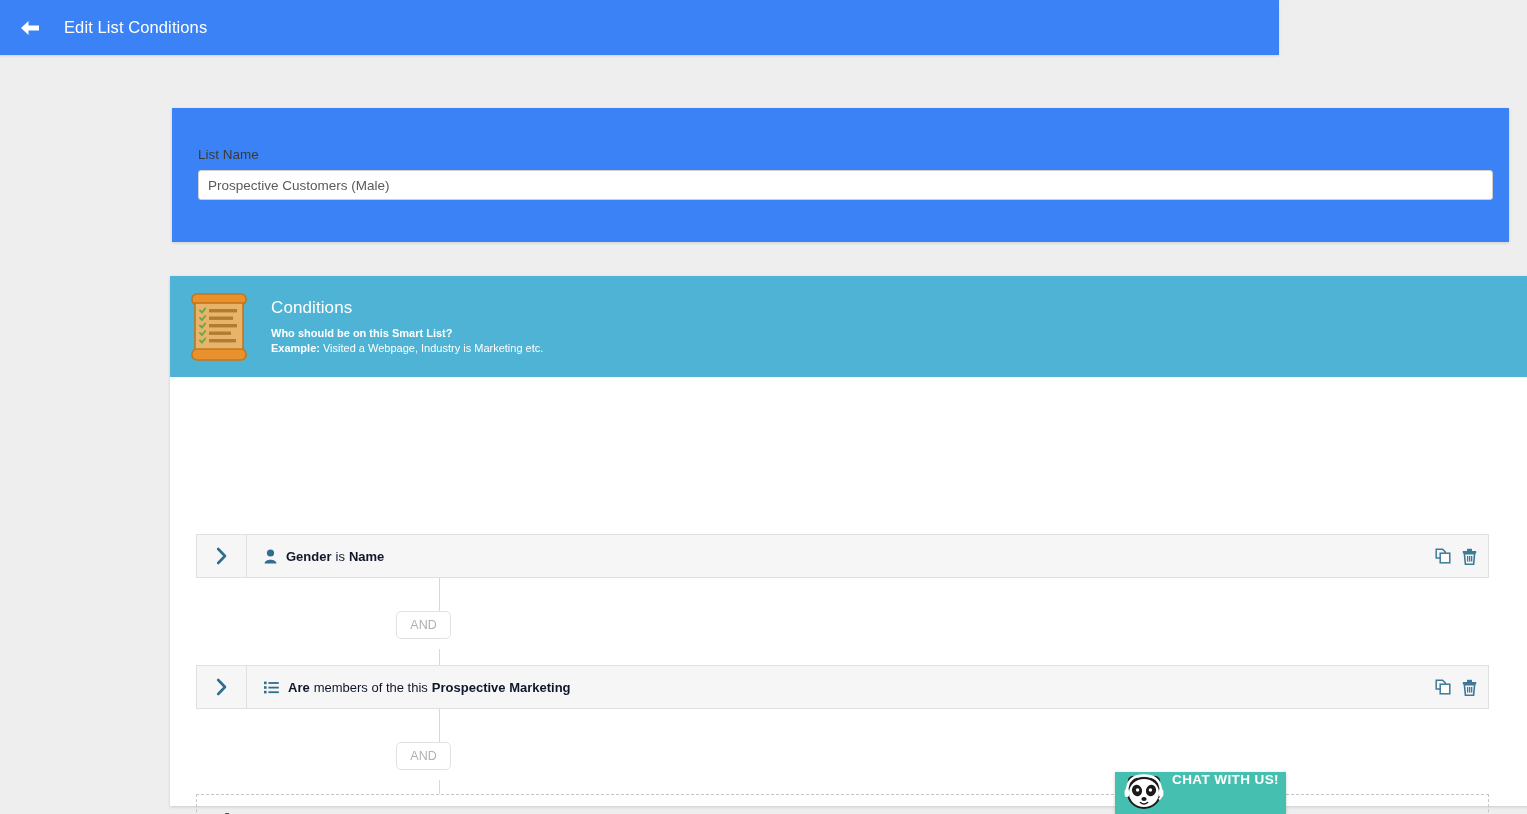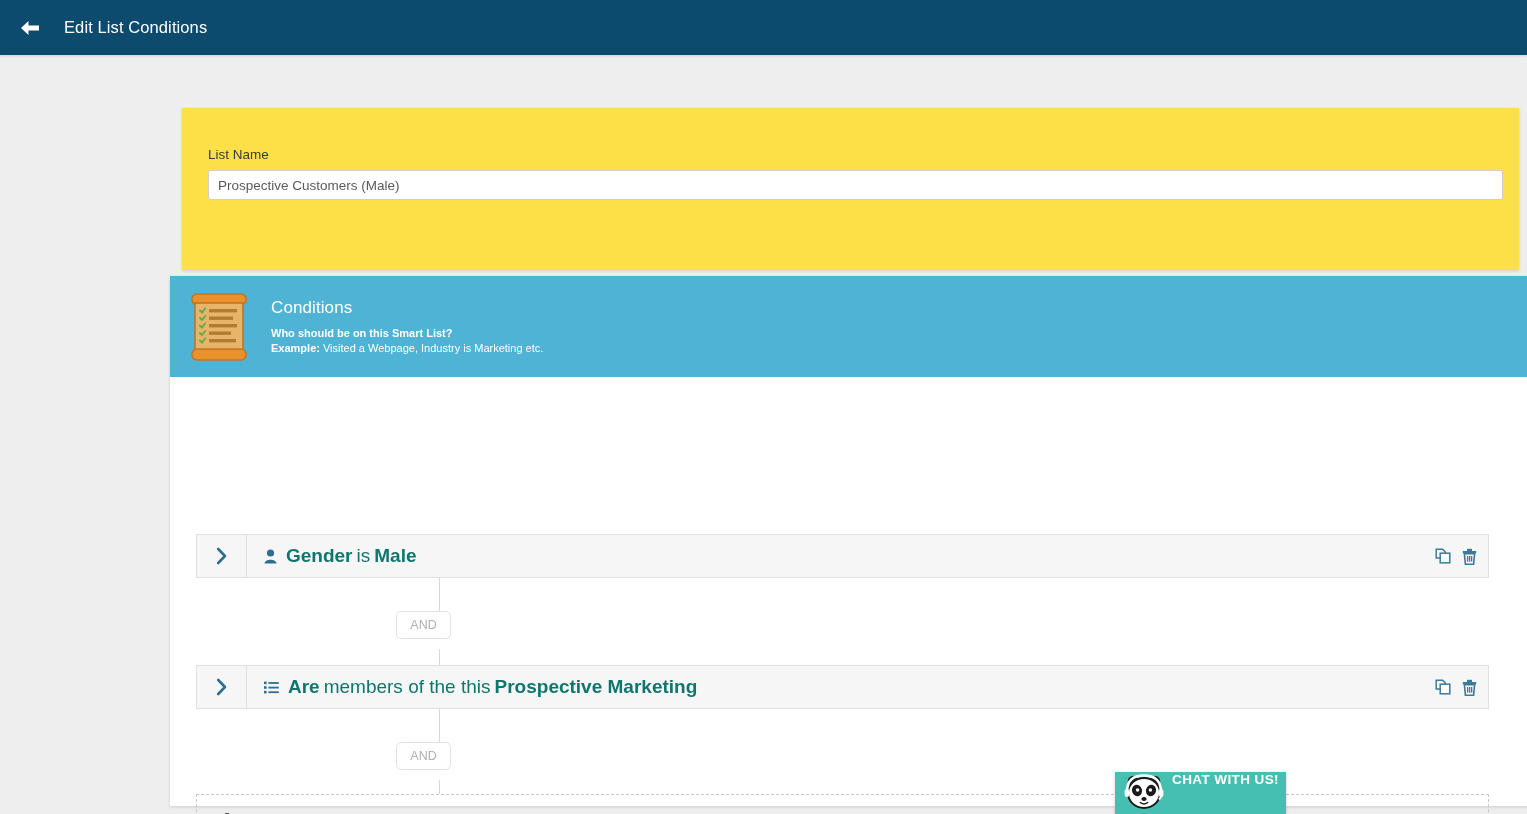--- a/index.html
+++ b/index.html
@@ -7,44 +7,44 @@
     margin: 0; padding: 0;
     width: 1527px; height: 814px;
     background: #efeeee;
     font-family: "Liberation Sans", sans-serif;
     overflow: hidden;
   }
 
   
   .topbar {
     position: absolute; top: 0; left: 0;
-    width: 1527px; height: 55px;
-    background: #0c4a6e;
+    width: 1279px; height: 55px;
+    background: #3b82f6;
     display: flex; align-items: center;
     box-shadow: 0 1px 2px rgba(0,0,0,0.12);
   }
   .back-arrow {
     width: 44px; height: 55px;
     display: flex; align-items: center; justify-content: center;
     cursor: pointer; margin-left: 8px;
   }
   .back-arrow svg { display: block; }
   .topbar-title {
     color: #ffffff;
     font-size: 16.5px;
     margin-left: 12px;
     letter-spacing: .1px;
   }
 
   
   .name-card {
     position: absolute;
-    left: 182px; top: 108px;
-    width: 1337px; height: 162px;
-    background: #fde047;
+    left: 172px; top: 108px;
+    width: 1337px; height: 134px;
+    background: #3b82f6;
     box-shadow: 0 1px 3px rgba(0,0,0,0.14);
   }
   .field-label {
     position: absolute; left: 26px; top: 39px;
     font-size: 13.5px; color: #3a3a3a;
   }
   .name-input {
     position: absolute; left: 26px; top: 62px;
     width: 1295px; height: 30px;
     border: 1px solid #cfcfcf;
@@ -111,22 +111,22 @@
   .rule-row.r2 { top: 288px; }
 
   .expander {
     width: 50px; height: 42px;
     display: flex; align-items: center; justify-content: center;
     border-right: 1px solid #e0e0e0;
     cursor: pointer;
   }
   .rule-text {
     margin-left: 17px;
-    font-size: 19px;
-    color: #0f766e;
+    font-size: 13px;
+    color: #0f172a;
     display: flex; align-items: center;
     white-space: nowrap;
   }
   .rule-text .ricon { margin-right: 9px; display: flex; }
   .rule-text b { font-weight: bold; }
   .rule-text .norm { font-weight: normal; margin: 16px 4px; }
   .row-actions {
     margin-left: auto; margin-right: 11px;
     display: flex; align-items: center; gap: 11px;
   }
@@ -269,21 +269,21 @@
       </div>
       <div class="rule-text">
         <span class="ricon">
           <svg width="13" height="15" viewBox="0 0 13 15">
             <circle cx="6.5" cy="4" r="3.6" fill="#2f6e8f"></circle>
             <path d="M0.6 14.5 C0.6 9.6 12.4 9.6 12.4 14.5 Z" fill="#2f6e8f"></path>
           </svg>
         </span>
         <b>Gender</b>
         <span class="norm">is</span>
-        <b>Male</b>
+        <b>Name</b>
       </div>
       <div class="row-actions">
         <span>
           <svg width="16" height="16" viewBox="0 0 16 16">
             <path d="M1.2 1.2 h6.4 l2.6 2.6 v6.2 h-9 Z" fill="none" stroke="#3d7a99" stroke-width="1.5"></path>
             <rect x="5.2" y="5.2" width="9.6" height="9.6" fill="#ffffff" stroke="#3d7a99" stroke-width="1.5"></rect>
           </svg>
         </span>
         <span>
           <svg width="15" height="17" viewBox="0 0 15 17">

